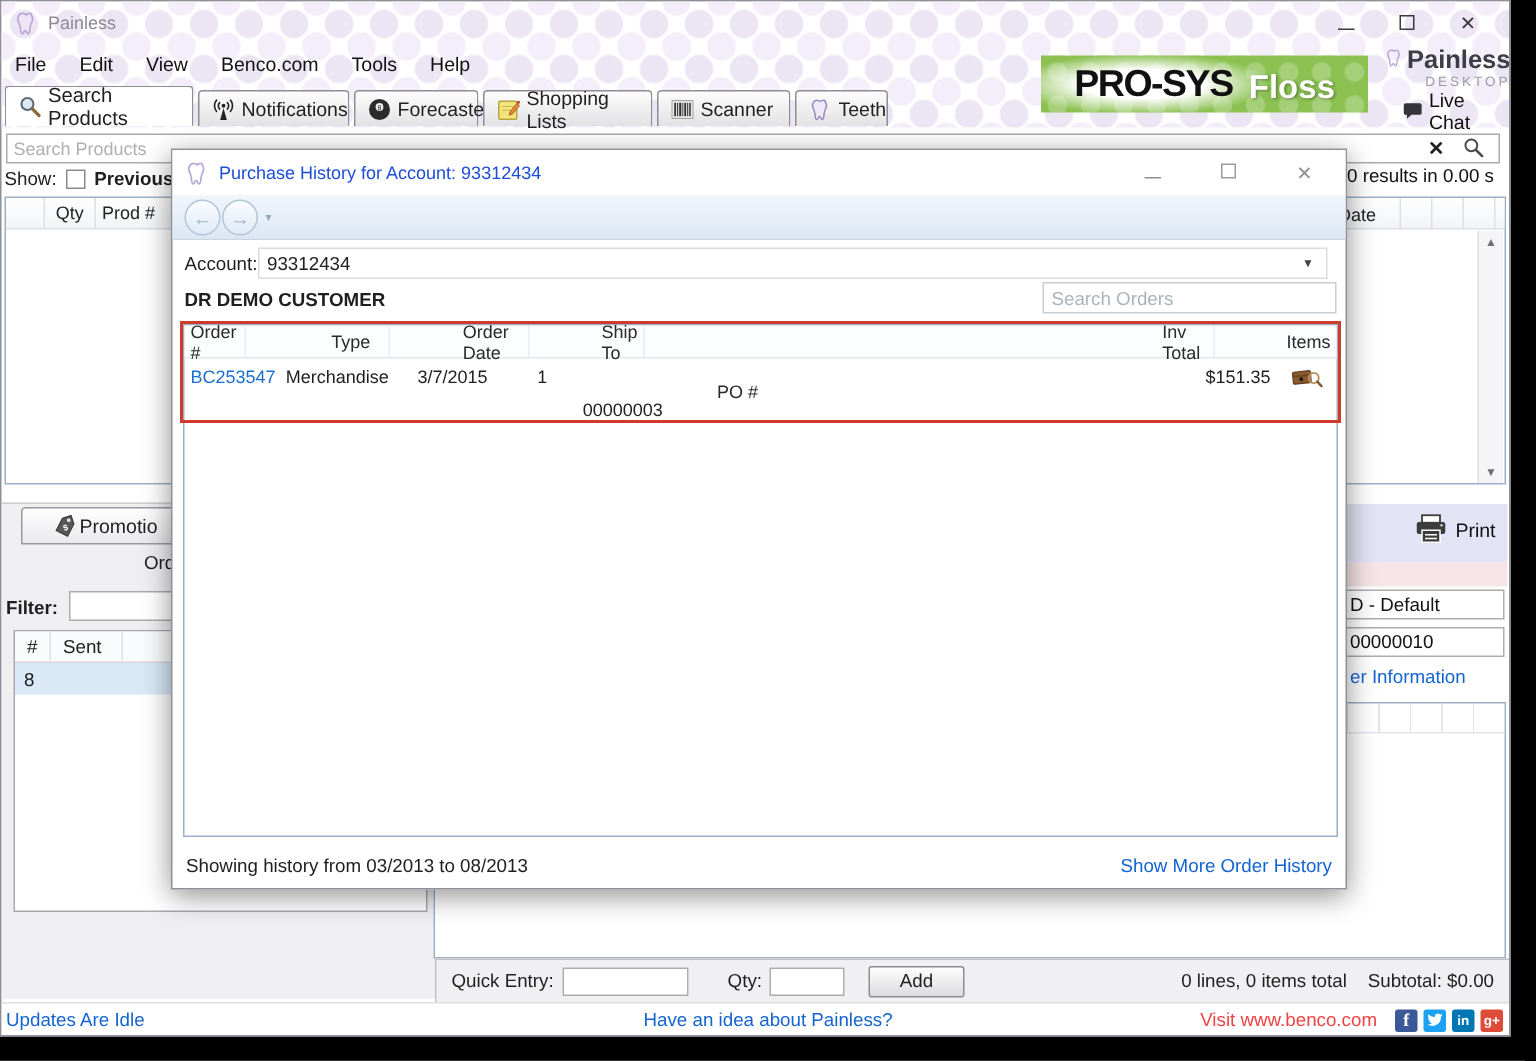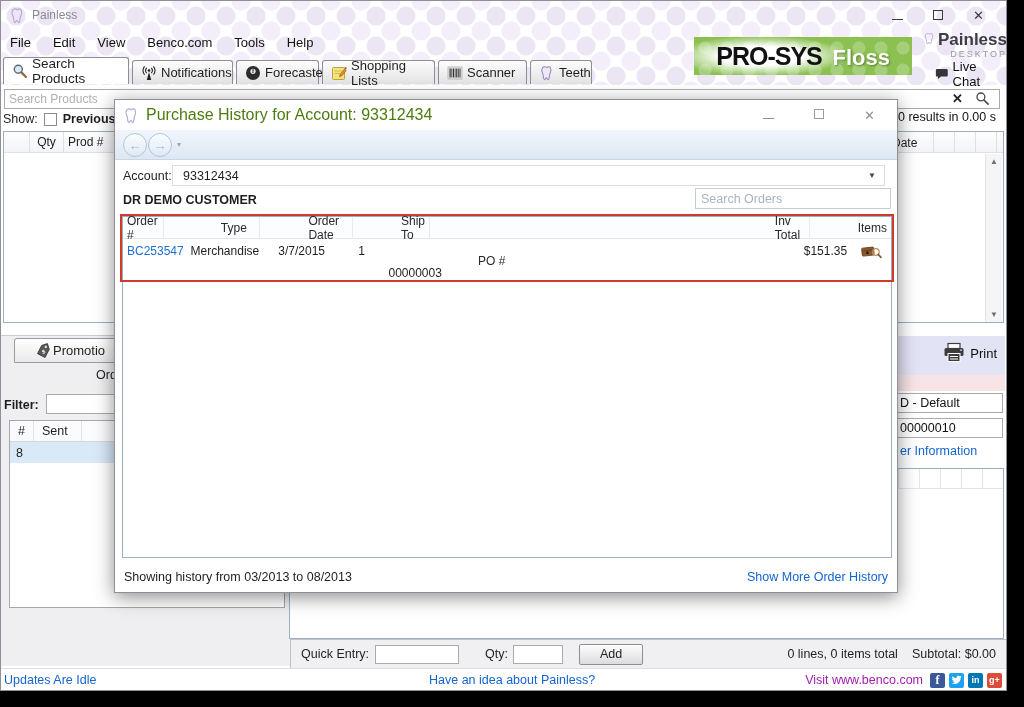--- a/index.html
+++ b/index.html
@@ -111,47 +111,47 @@
   .add-btn { width:64px; height:21px; background:linear-gradient(#fdfdfd,#dcdcdf); border:1px solid #8d8d93; border-radius:2px;
     font-size:12.5px; display:flex; align-items:center; justify-content:center; cursor:pointer; }
   .qb-right { margin-left:auto; display:flex; gap:14px; align-items:center; }
 
   
   .statusbar { position:absolute; left:0; top:667px; width:1005px; height:23px; background:#fff; border-top:1px solid #dedee2;
     display:flex; align-items:center; font-size:12.5px; }
   .sb-left { color:#1464d2; padding-left:3px; cursor:pointer; }
   .sb-center { position:absolute; left:428px; color:#1464d2; cursor:pointer; }
   .sb-right { margin-left:auto; display:flex; align-items:center; gap:4px; padding-right:4px; }
-  .sb-visit { color:#a21caf; margin-right:3px; cursor:pointer; }
+  .sb-visit { color:#ef4444; margin-right:8px; cursor:pointer; }
   .soc { width:15px; height:15px; border-radius:2px; color:#fff; font-size:10px; font-weight:700;
     display:flex; align-items:center; justify-content:center; cursor:pointer; }
   .soc-fb { background:#3b5998; font-family:"Liberation Serif",serif; font-size:12px; }
   .soc-tw { background:#1da1f2; }
   .soc-li { background:#0077b5; font-size:9px; }
   .soc-gp { background:#dd4b39; font-size:9px; }
 
   
   .dialog { position:absolute; left:113px; top:98px; width:784px; height:494px; background:#fff;
     border:1px solid #8f8f97; box-shadow:0 4px 18px rgba(0,0,0,.45); z-index:10; }
   .dlg-titlebar { position:absolute; left:0; top:0; width:782px; height:30px; display:flex; align-items:center; background:#fff; }
-  .dlg-title { color:#4d7c0f; font-size:16px; }
+  .dlg-title { color:#1d4ed8; font-size:12px; }
   .dlg-btns { margin-left:auto; display:flex; align-items:center; gap:40px; padding-right:22px; color:#8f8f95; }
   .dlg-minline { display:inline-block; width:11px; height:1px; background:#8f8f95; }
   .dlg-maxbox { display:inline-block; width:10px; height:10px; border:1px solid #9a9aa0; }
   .dlg-close { font-size:13px; color:#8f8f95; }
   .dlg-nav { position:absolute; left:0; top:30px; width:782px; height:30px;
     background:linear-gradient(#f1f6fc,#dde7f3); border-bottom:1px solid #c9d6e6; }
   .navcircle { position:absolute; top:3px; width:24px; height:24px; border-radius:50%;
     background:linear-gradient(#fbfdff,#dfe9f5); border:1px solid #b4c4da; color:#a3b5cd;
     display:flex; align-items:center; justify-content:center; font-size:13px; cursor:pointer; }
   .nav-back { left:8px; } .nav-fwd { left:33px; }
   .nav-caret { position:absolute; left:62px; top:10px; font-size:8px; color:#9aa7b8; cursor:pointer; }
   .acct-label { position:absolute; left:8px; top:69px; font-size:12.5px; }
   .acct-combo { position:absolute; left:57px; top:65px; width:713px; height:21px; background:#fff; border:1px solid #dcdcdc;
-    display:flex; align-items:center; padding-left:10px; font-size:12.5px; cursor:pointer; }
+    display:flex; align-items:center; padding-left:5px; font-size:12.5px; cursor:pointer; }
   .acct-caret { position:absolute; right:8px; font-size:8px; color:#444; }
   .customer { position:absolute; left:8px; top:93px; font-weight:700; font-size:12.5px; }
   .orders-search { position:absolute; left:580px; top:88px; width:196px; height:21px; border:1px solid #c6cdd4;
     font-size:12.5px; padding:0 5px; color:#222; font-family:"Liberation Sans",sans-serif; }
   .orders-search::placeholder { color:#aab4bd; }
   .dlg-grid { position:absolute; left:7px; top:116px; width:770px; height:342px; border:1px solid #9bb0c6; background:#fff; }
   .grid-header { display:flex; height:22px; background:#fcfdfe; border-bottom:1px solid #e4e8ec; font-size:12px; color:#2a2a2a;gap:44px; }
   .gc { border-right:1px solid #e8ebef; display:flex; align-items:center; padding:0 4px; }
   .gc:last-child { border-right:none; }
   .gc-order { width:62px; } .gc-type { width:80px; justify-content:center; }

